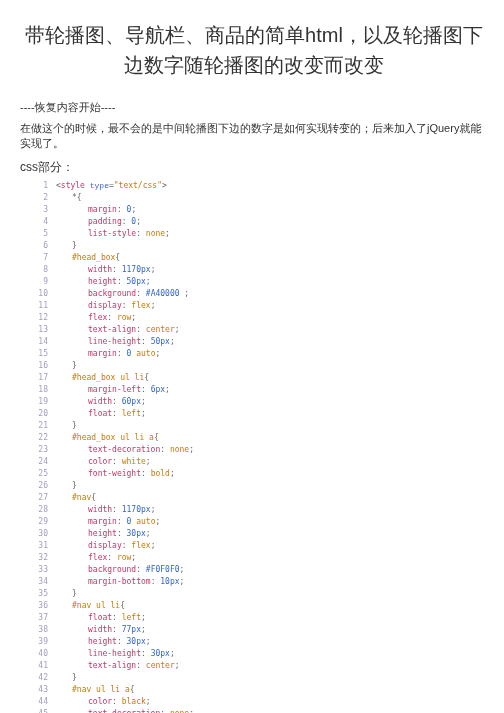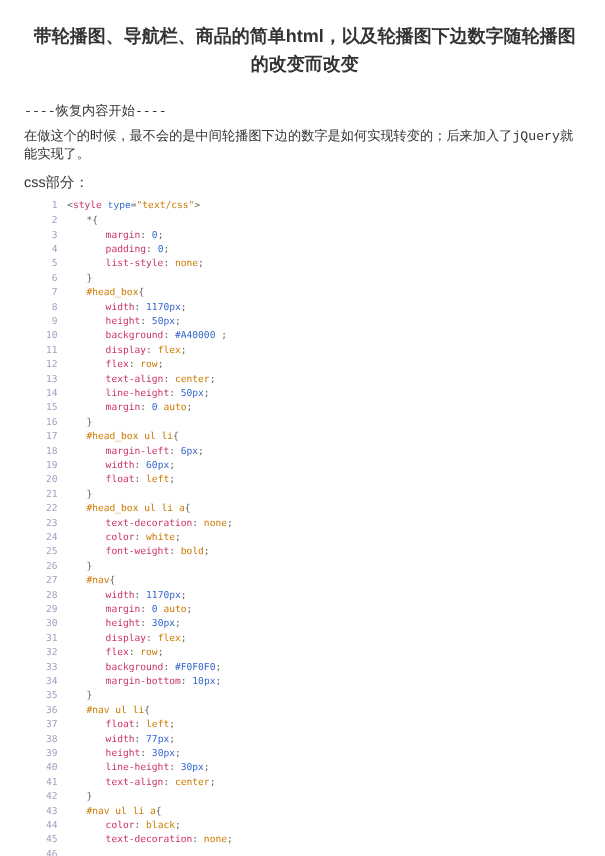--- a/index.html
+++ b/index.html
@@ -6,31 +6,30 @@
     margin: 0;
     padding: 20px;
     font-family: Arial, "Microsoft YaHei", sans-serif;
     font-size: 12px;
     color: #333;
     background: #fff;
     width: 504px;
     box-sizing: border-box;
   }
   h1 {
-    font-size: 15px;
-    font-weight: bold;
+    font-size: 20px;
+    font-weight: normal;
     text-align: center;
     margin: 0 0 20px 4px;
     line-height: 1.5;
   }
   .note, .desc {
     font-size: 11px;
     color: #333;
     margin: 6px 0;
-    font-family: Liberation Mono, monospace;
   }
   .section-label {
     font-size: 12px;
     margin: 8px 0 4px 0;
   }
   .code-block {
     font-family: Consolas, Monaco, monospace;
     font-size: 8px;
     line-height: 1.5;
     white-space: pre;

